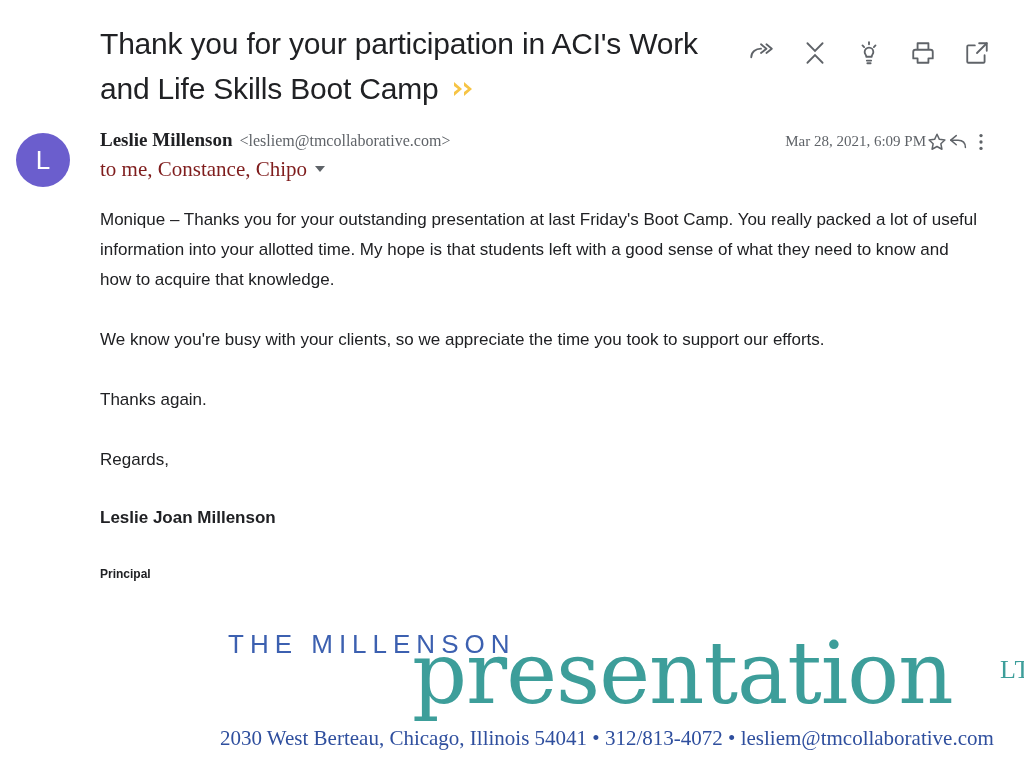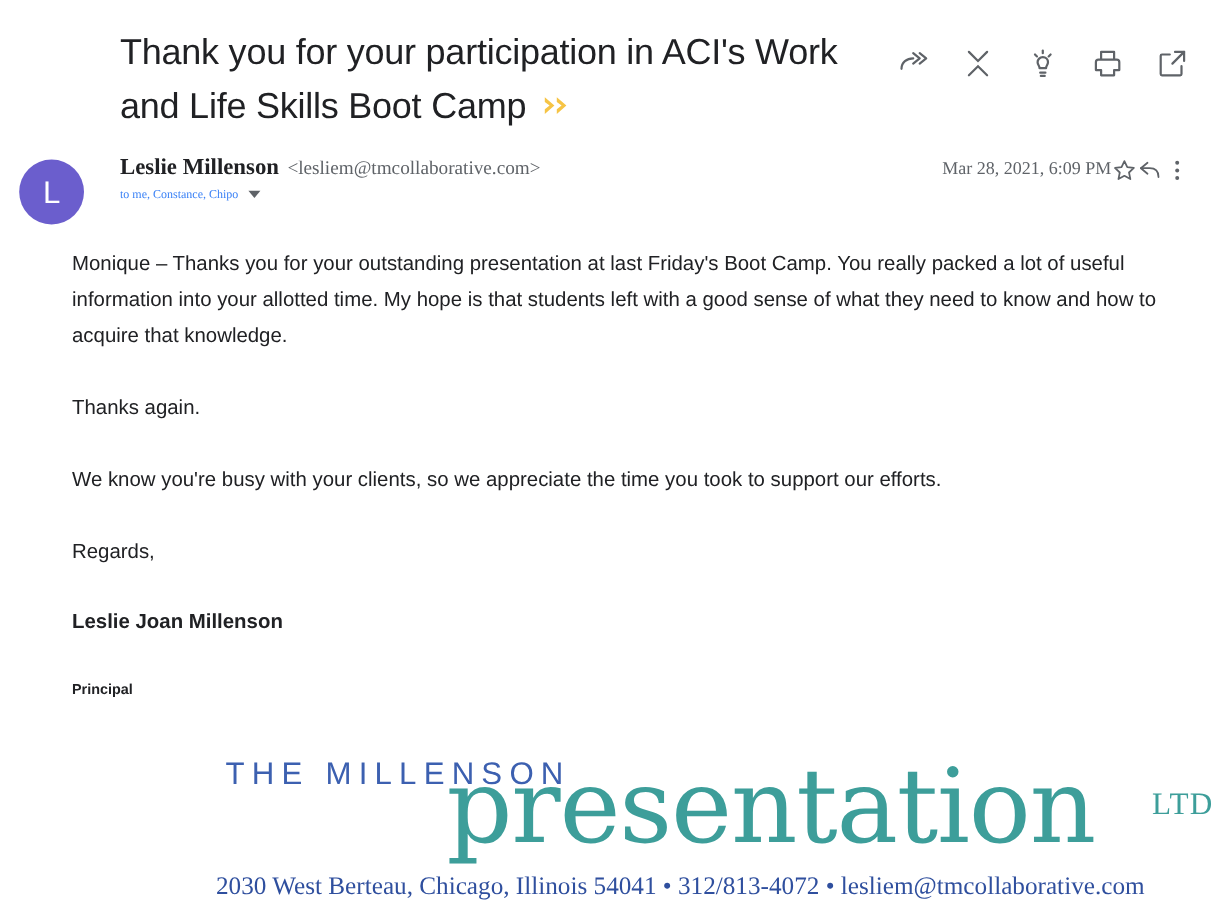--- a/index.html
+++ b/index.html
@@ -131,39 +131,39 @@
   .micon {
     width: 22px;
     height: 22px;
     color: #5f6368;
     cursor: pointer;
     display: block;
   }
 
   .recipients {
     margin-top: 4px;
-    font-size: 10px;
-    color: #3b82f6;
+    font-size: 21px;
+    color: #7f1d1d;
     display: flex;
     align-items: center;
   }
 
   .caret {
     display: inline-block;
     margin-left: 8px;
     width: 0;
     height: 0;
     border-left: 5px solid transparent;
     border-right: 5px solid transparent;
     border-top: 6px solid #5f6368;
   }
 
   
   .body {
-    padding-left: 60px;
+    padding-left: 100px;
     padding-right: 18px;
     padding-top: 18px;
     font-size: 17px;
     line-height: 30px;
     color: #202124;
   }
 
   .body p {
     margin: 0 0 30px 0;
   }
@@ -321,22 +321,22 @@
 
         <div class="recipients">
           <span>to me, Constance, Chipo</span>
           <span class="caret"></span>
         </div>
       </div>
     </div>
 
     <div class="body">
       <p>Monique – Thanks you for your outstanding presentation at last Friday's Boot Camp. You really packed a lot of useful information into your allotted time.  My hope is that students left with a good sense of what they need to know and how to acquire that knowledge.</p>
+      <p>We know you're busy with your clients, so we appreciate the time you took to support our efforts.</p>
       <p>Thanks again.</p>
-      <p>We know you're busy with your clients, so we appreciate the time you took to support our efforts.</p>
       <p>Regards,</p>
 
       <div>
         <p class="sig-name">Leslie Joan Millenson</p>
         <p class="sig-title">Principal</p>
 
         <div class="logo-wrap">
           <div class="logo-top">THE MILLENSON</div>
           <div class="logo-main">presentation</div>
           <div class="logo-ltd">LTD</div>

